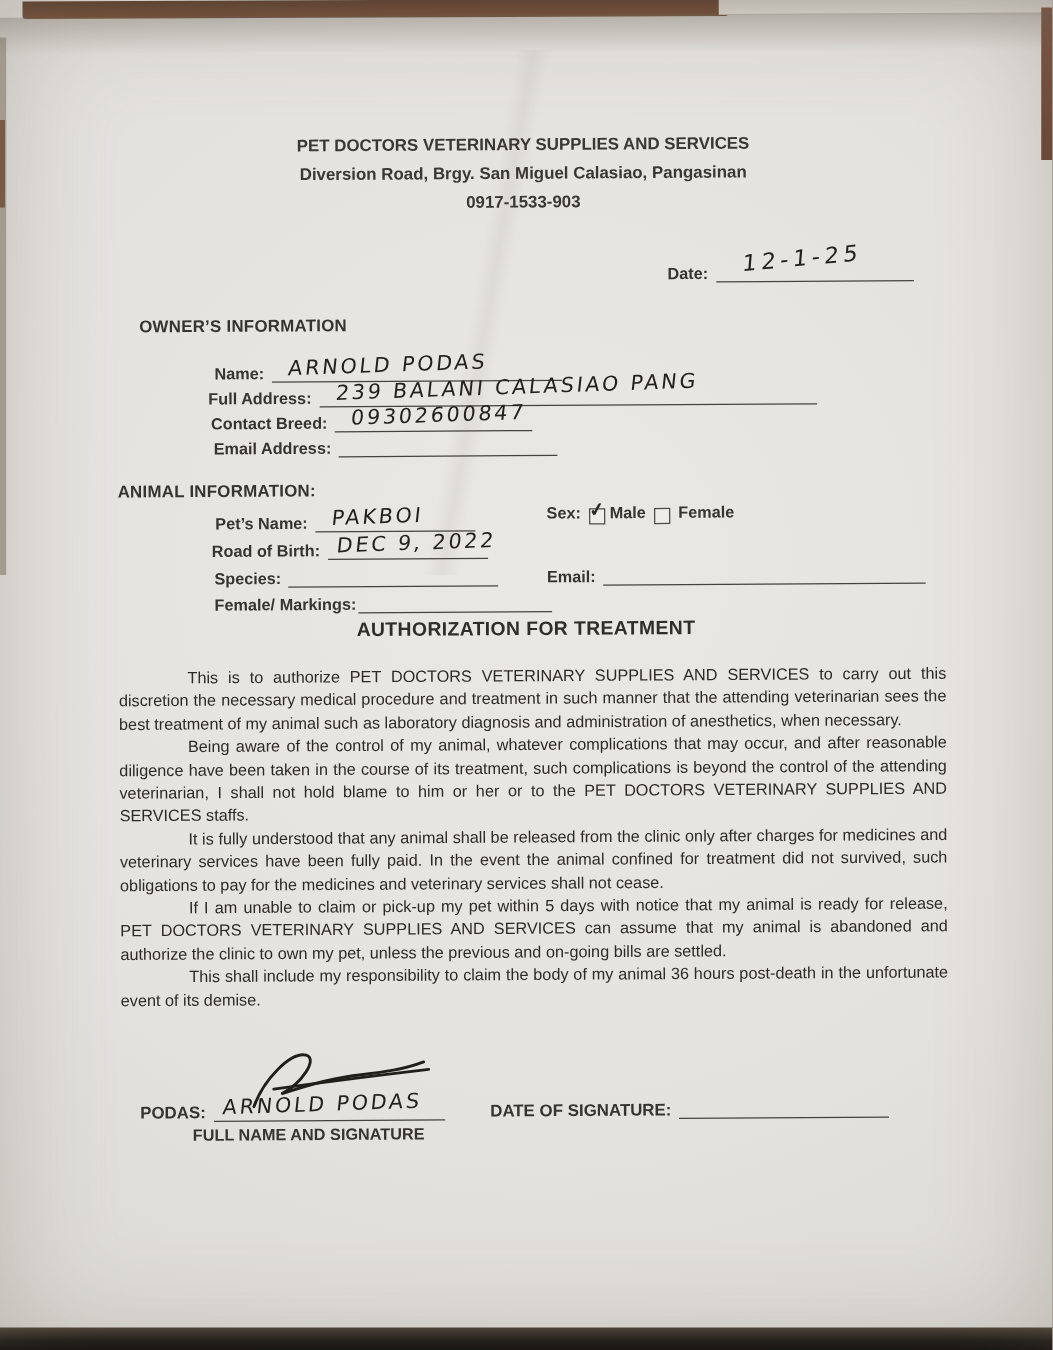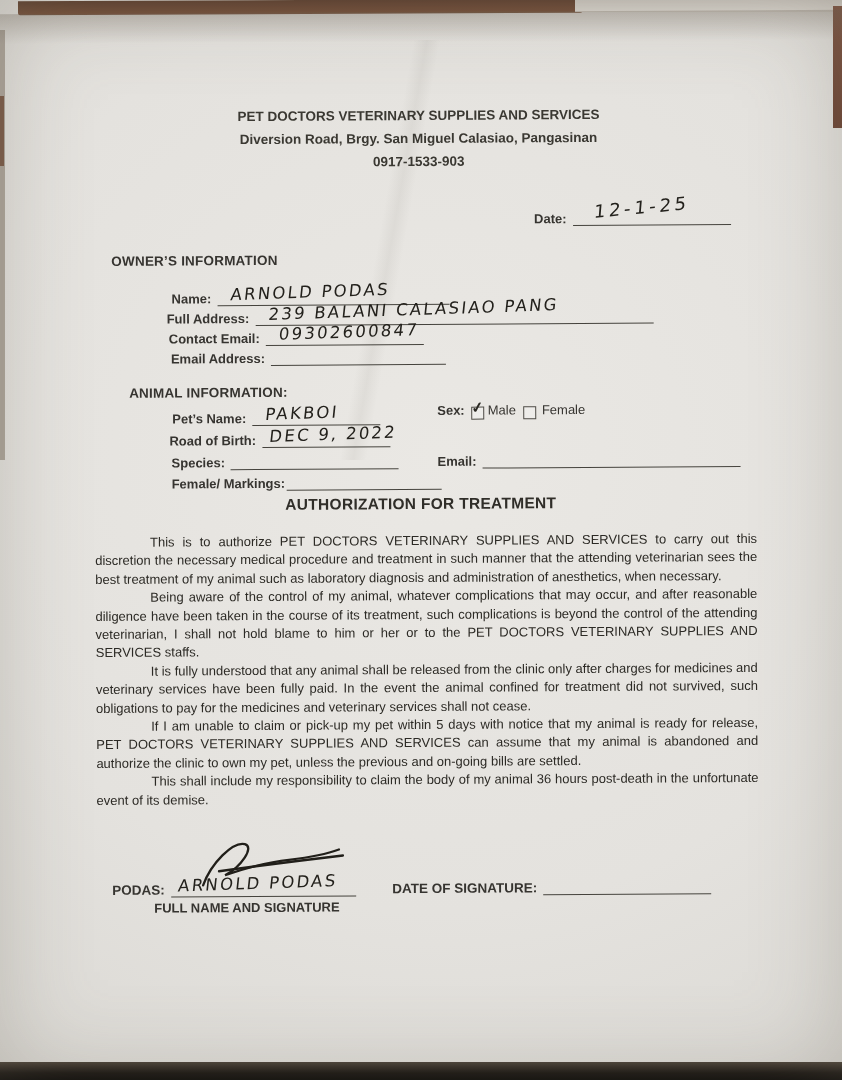--- a/index.html
+++ b/index.html
@@ -27,21 +27,21 @@
   .sec-head{position:absolute;font-weight:bold;font-size:13.5px;color:#363430;letter-spacing:0.2px;}
   .row{position:absolute;display:flex;align-items:flex-end;font-weight:bold;font-size:13px;color:#363430;white-space:nowrap;}
   .line{border-bottom:1.5px solid #45433d;height:21px;position:relative;margin-left:6px;}
   .hw{
     position:absolute;left:12px;bottom:1px;white-space:nowrap;
     font-family:"DejaVu Sans",sans-serif;font-weight:normal;
     font-size:16.5px;letter-spacing:2.2px;color:#23211c;
     transform:skewX(-8deg) rotate(-1.6deg);transform-origin:left bottom;
   }
   .hw-date{font-size:18px;letter-spacing:3.5px;transform:skewX(-10deg) rotate(-5deg);bottom:3px;left:20px;}
-  .plain{font-weight:normal;}
+  .plain{font-weight:bold;}
   .cb{display:inline-block;width:11px;height:11px;border:1.5px solid #4c4a44;position:relative;top:2px;margin:0 3px 0 7px;background:rgba(255,255,255,0.25);}
   .cb .mark{position:absolute;left:-1px;top:-9px;font-size:15px;font-weight:bold;color:#2b2923;transform:rotate(-8deg);}
   .auth-title{position:absolute;top:495px;left:0;width:842px;text-align:center;font-weight:bold;font-size:15.5px;color:#302e29;letter-spacing:0.3px;}
   .body-text{position:absolute;top:532px;left:95px;width:662px;text-align:justify;font-size:13px;line-height:18.4px;color:#2c2a25;}
   .body-text p{margin:0;text-indent:55px;}
   .sig-svg{position:absolute;top:836px;left:193px;width:152px;height:54px;}
   .sig-svg path{stroke:#211f1a;stroke-width:2.3;fill:none;stroke-linecap:round;}
   .caption{position:absolute;top:899px;left:152px;font-weight:bold;font-size:13px;color:#363430;}
 </style>
 </head>
@@ -82,34 +82,34 @@
     </div>
 
     <div class="row" style="top:303px;left:168px;">
       <span>Full Address:</span>
       <span class="line" style="width:398px;">
         <span class="hw">239 BALANI CALASIAO PANG</span>
       </span>
     </div>
 
     <div class="row" style="top:323px;left:170px;">
-      <span>Contact Email:</span>
+      <span>Contact Breed:</span>
       <span class="line" style="width:158px;">
         <span class="hw">09302600847</span>
       </span>
     </div>
 
     <div class="row" style="top:343px;left:172px;">
       <span>Email Address:</span>
       <span class="line" style="width:175px;">
         <span class="hw"></span>
       </span>
     </div>
 
-    <div class="sec-head" style="top:384px;left:130px;">ANIMAL INFORMATION:</div>
+    <div class="sec-head" style="top:384px;left:95px;">ANIMAL INFORMATION:</div>
 
     <div class="row" style="top:403px;left:173px;">
       <span>Pet’s Name:</span>
       <span class="line" style="width:128px;">
         <span class="hw">PAKBOI</span>
       </span>
     </div>
 
     <div class="row" style="top:403px;left:438px;">
       <span>Sex:</span>

